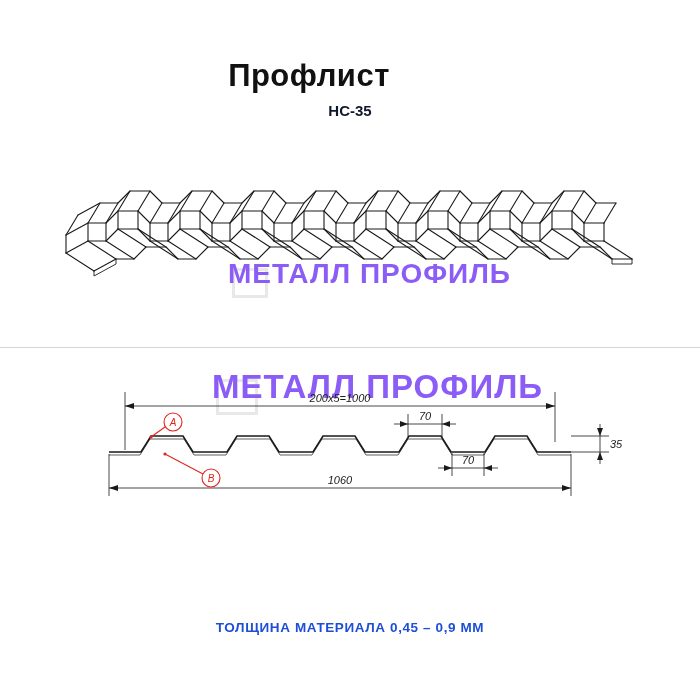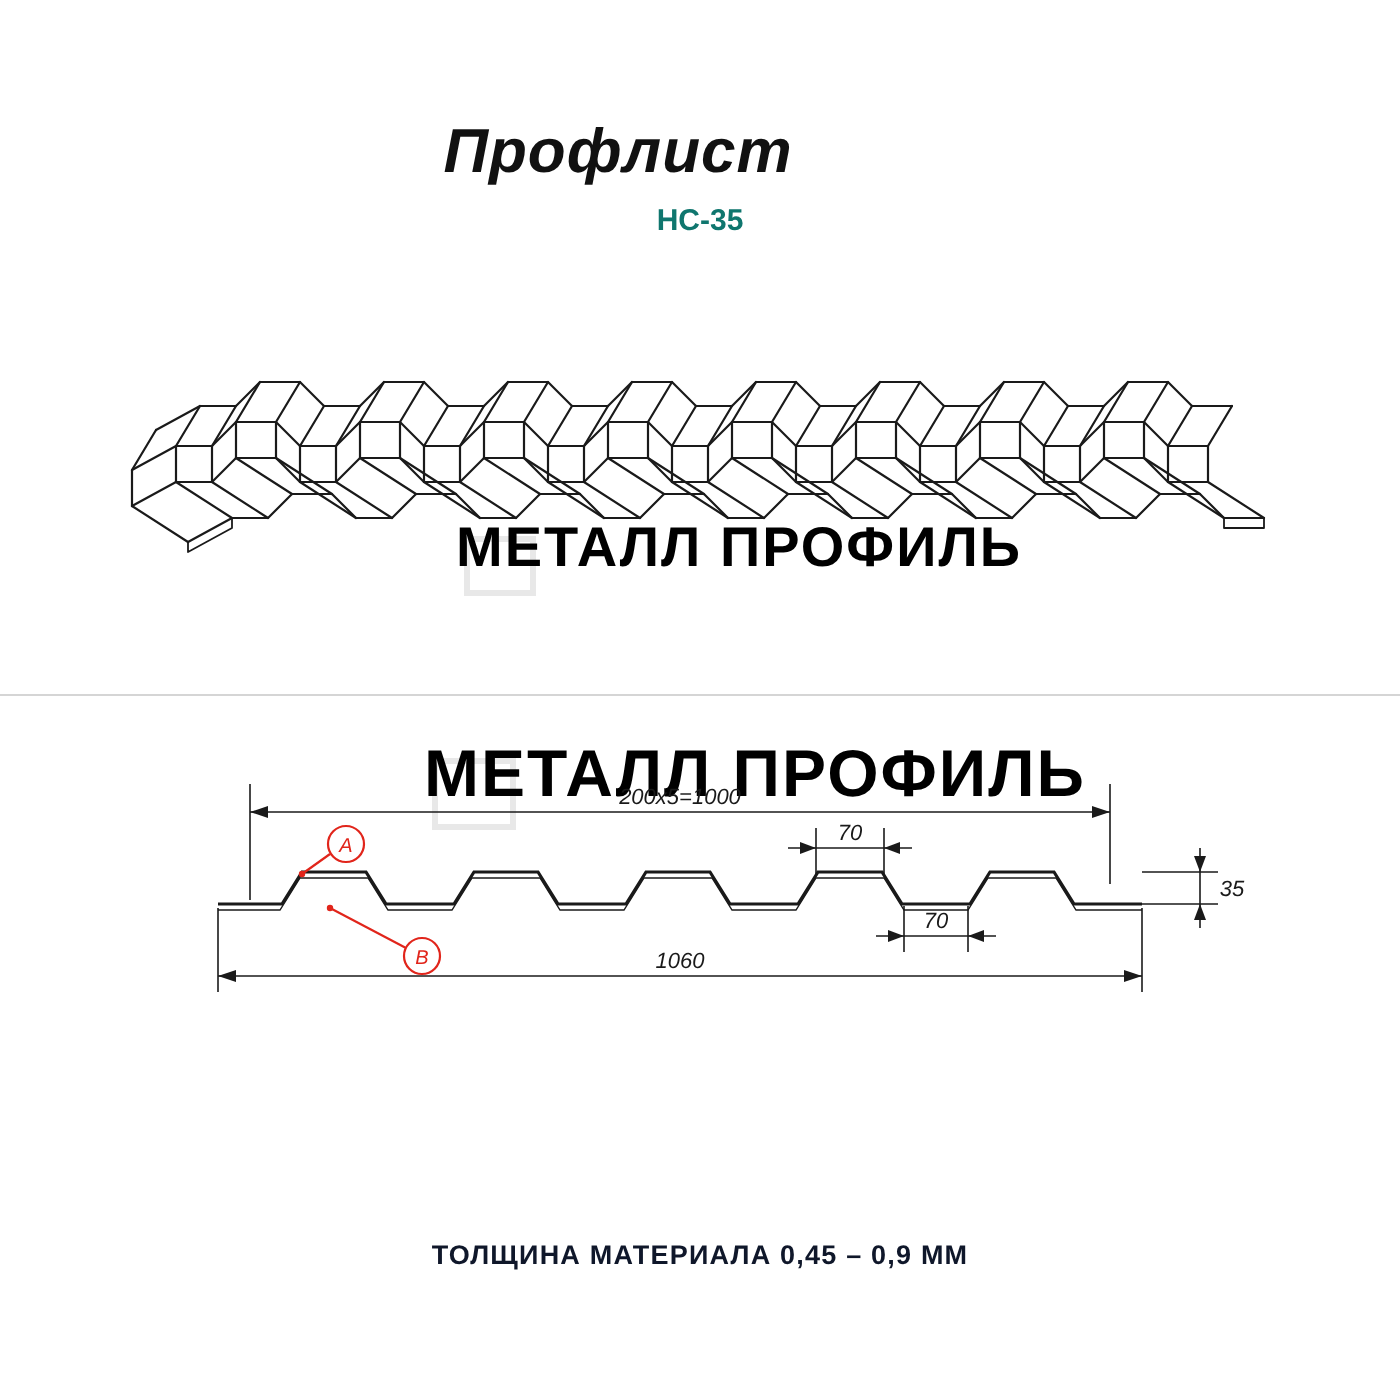--- a/index.html
+++ b/index.html
@@ -25,37 +25,36 @@
   .title {
     position: absolute;
     top: 58px;
     left: 0;
     width: 618px;
     text-align: center;
     font-size: 31px;
     font-weight: bold;
     letter-spacing: 0.5px;
     color: #111111;
-    font-style: italic;
   }
   .subtitle {
     position: absolute;
     top: 102px;
     left: 0;
     width: 700px;
     text-align: center;
     font-size: 15px;
     font-weight: bold;
-    color: #0f766e;
+    color: #0f172a;
   }
 
   
   .watermark {
     position: absolute;
-    color: #000000;
+    color: #8b5cf6;
     font-weight: bold;
     letter-spacing: 1px;
     white-space: nowrap;
     user-select: none;
     pointer-events: none;
   }
   .wm1 {
     top: 258px;
     left: 228px;
     font-size: 28px;
@@ -113,21 +112,21 @@
   
   .footer-note {
     position: absolute;
     top: 620px;
     left: 0;
     width: 700px;
     text-align: center;
     font-size: 13.5px;
     font-weight: bold;
     letter-spacing: 0.6px;
-    color: #0f172a;
+    color: #1d4ed8;
   }
 
   text {
     font-family: "Liberation Sans", sans-serif;
   }
 </style>
 </head>
 <body>
 
 <div class="page">

